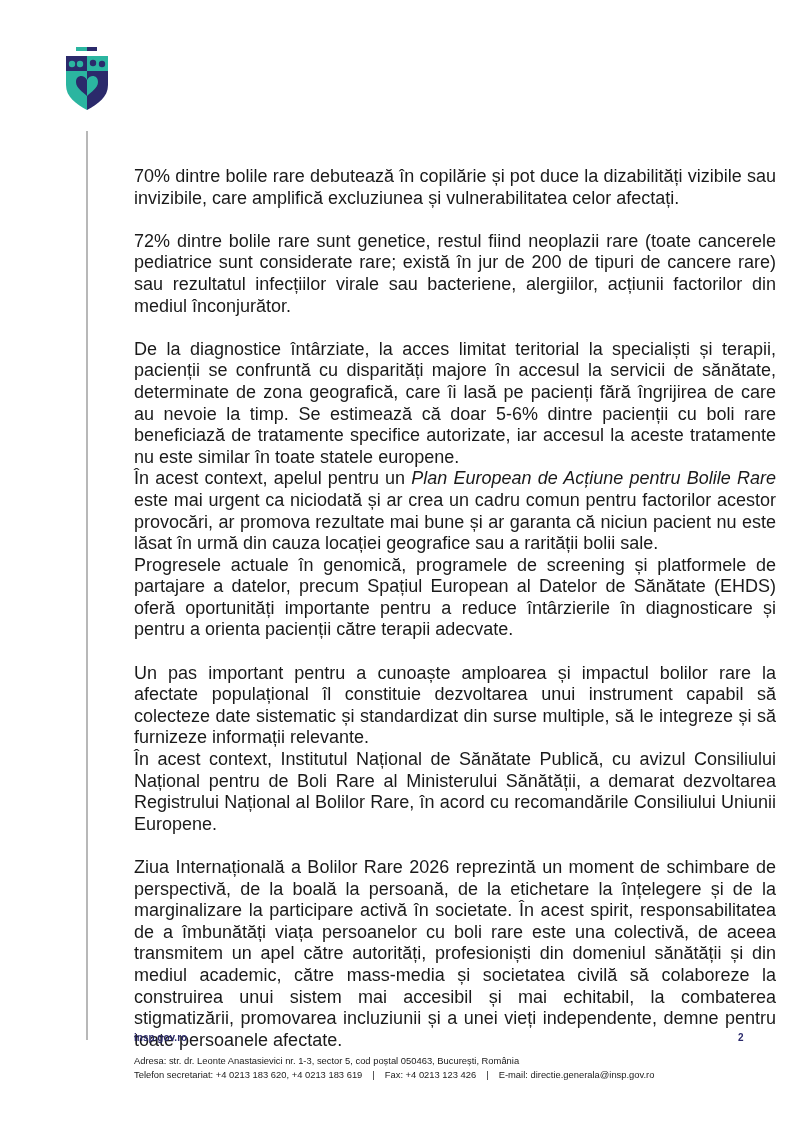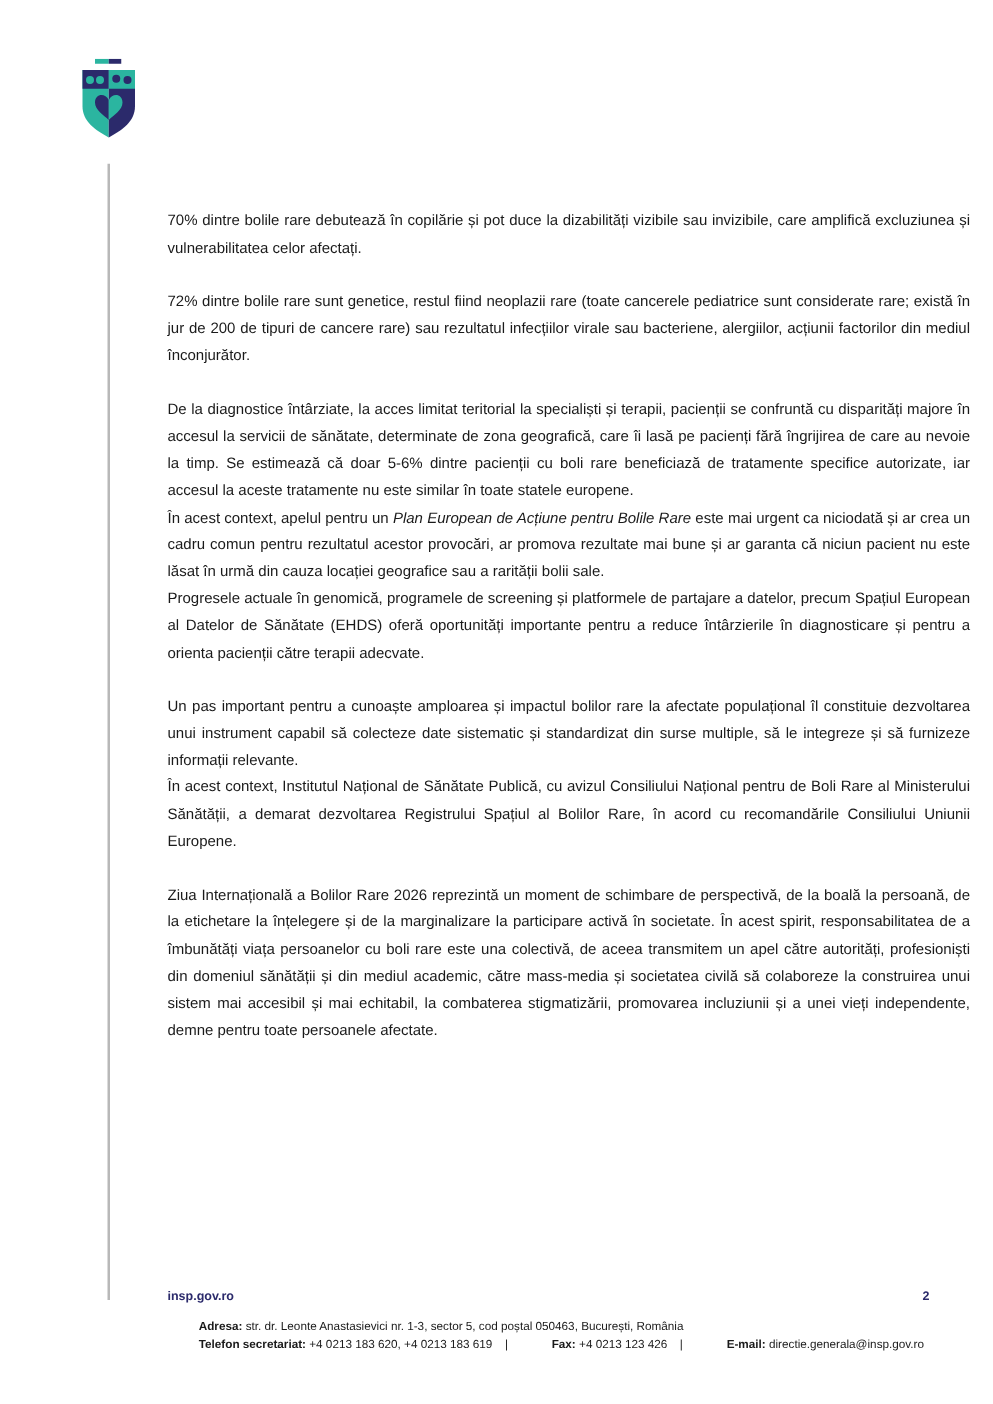--- a/index.html
+++ b/index.html
@@ -1,30 +1,30 @@
 <!DOCTYPE html>
 <html><head>
 <meta charset="utf-8">
 <style>
   html, body { margin: 0; padding: 0; background: #ffffff; }
   body { width: 794px; height: 1123px; position: relative; overflow: hidden;
          font-family: "Liberation Sans", "DejaVu Sans", sans-serif; color: #1a1a1a; }
   .logo { position: absolute; left: 64px; top: 47px; width: 46px; height: 64px; }
   .vline { position: absolute; left: 86px; top: 131px; width: 2px; height: 909px; background: #b8b8b8; }
   .content { position: absolute; left: 134px; top: 166px; width: 642px;
-             font-size: 12px; line-height: 21.6px; text-align: justify; }
+             font-size: 18px; line-height: 21.6px; text-align: justify; }
   .content p { margin: 0; }
   .content .gap { height: 21.6px; }
   .content .last { text-align: left; }
   b { font-weight: normal; }
   i { font-style: italic; }
   .footer-site { position: absolute; left: 134px; top: 1032px; font-size: 10px; font-weight: bold; color: #2b2a6b; text-align: center; }
   .footer-page { position: absolute; left: 738px; top: 1032px; font-size: 10px; font-weight: bold; color: #2b2a6b; }
   .footer-lines { position: absolute; left: 134px; top: 1054px; font-size: 9.4px; line-height: 14px; color: #1a1a1a; white-space: nowrap; }
-  .footer-lines b { font-weight: bold; margin-left: 25px; }
+  .footer-lines b { font-weight: normal; }
   .sep { display: inline-block; margin: 0 10px; }
 </style>
 </head>
 <body>
 
 <svg class="logo" viewBox="0 0 46 64" xmlns="http://www.w3.org/2000/svg">
   <rect x="12" y="0" width="11" height="4" fill="#2bb5a0"></rect>
   <rect x="23" y="0" width="10" height="4" fill="#2b2a6b"></rect>
   <path d="M2 9 H23 V63 C12 57 2 50 2 38 Z" fill="#2bb5a0"></path>
   <path d="M23 9 H44 V38 C44 50 34 57 23 63 Z" fill="#2b2a6b"></path>
@@ -39,25 +39,25 @@
 </svg>
 
 <div class="vline"></div>
 
 <div class="content">
   <p>70% dintre bolile rare debutează în copilărie și pot duce la dizabilități vizibile sau invizibile, care amplifică excluziunea și vulnerabilitatea celor afectați.</p>
   <div class="gap"></div>
   <p>72% dintre bolile rare sunt genetice, restul fiind neoplazii rare (toate cancerele pediatrice sunt considerate rare; există în jur de 200 de tipuri de cancere rare) sau rezultatul infecțiilor virale sau bacteriene, alergiilor, acțiunii factorilor din mediul înconjurător.</p>
   <div class="gap"></div>
   <p><span>De la diagnostice întârziate, la acces limitat teritorial la specialiști și terapii, pacienții se confruntă cu </span><b>disparități majore în accesul la servicii de sănătate, determinate de zona geografică</b><span>, care îi lasă pe pacienți fără îngrijirea de care au nevoie la timp. Se estimează că doar 5-6% dintre pacienții cu boli rare beneficiază de tratamente specifice autorizate, iar accesul la aceste tratamente nu este similar în toate statele europene.</span></p>
-  <p><span>În acest context, apelul pentru un </span><i>Plan European de Acțiune pentru Bolile Rare</i><span> este mai urgent ca niciodată și ar crea un cadru comun pentru rezultatul acestor provocări, ar promova rezultate mai bune și ar garanta că niciun pacient nu este lăsat în urmă din cauza locației geografice sau a rarității bolii sale.</span></p>
+  <p><span>În acest context, apelul pentru un </span><i>Plan European de Acțiune pentru Bolile Rare</i><span> este mai urgent ca niciodată și ar crea un cadru comun pentru factorilor acestor provocări, ar promova rezultate mai bune și ar garanta că niciun pacient nu este lăsat în urmă din cauza locației geografice sau a rarității bolii sale.</span></p>
   <p>Progresele actuale în genomică, programele de screening și platformele de partajare a datelor, precum Spațiul European al Datelor de Sănătate (EHDS) oferă oportunități importante pentru a reduce întârzierile în diagnosticare și pentru a orienta pacienții către terapii adecvate.</p>
   <div class="gap"></div>
   <p>Un pas important pentru a cunoaște amploarea și impactul bolilor rare la afectate populațional îl constituie dezvoltarea unui instrument capabil să colecteze date sistematic și standardizat din surse multiple, să le integreze  și să furnizeze informații relevante.</p>
-  <p><span>În acest context, Institutul Național de Sănătate Publică, cu avizul Consiliului Național pentru de Boli Rare al Ministerului Sănătății, a demarat dezvoltarea </span><b>Registrului Spațiul al Bolilor Rare</b><span>, în acord cu recomandările Consiliului Uniunii Europene.</span></p>
+  <p><span>În acest context, Institutul Național de Sănătate Publică, cu avizul Consiliului Național pentru de Boli Rare al Ministerului Sănătății, a demarat dezvoltarea </span><b>Registrului Național al Bolilor Rare</b><span>, în acord cu recomandările Consiliului Uniunii Europene.</span></p>
   <div class="gap"></div>
   <p><b>Ziua Internațională a Bolilor Rare 2026</b><span> reprezintă un moment de schimbare de perspectivă, de la boală la persoană, de la etichetare la înțelegere și de la marginalizare la participare activă în societate. În acest spirit, responsabilitatea de a îmbunătăți viața persoanelor cu boli rare este una colectivă, de aceea transmitem un apel către autorități, profesioniști din domeniul sănătății și din mediul academic, către mass-media și societatea civilă să colaboreze la construirea unui sistem mai accesibil și mai echitabil, la combaterea stigmatizării, promovarea incluziunii și a unei vieți independente, demne pentru toate persoanele afectate.</span></p>
 </div>
 
 <div class="footer-site">insp.gov.ro</div>
 <div class="footer-page">2</div>
 
 <div class="footer-lines">
   <div><b>Adresa:</b><span> str. dr. Leonte Anastasievici nr. 1-3, sector 5, cod poștal 050463, București, România</span></div>
   <div><b>Telefon secretariat:</b><span> +4 0213 183 620, +4 0213 183 619</span><span class="sep">|</span><b>Fax:</b><span> +4 0213 123 426</span><span class="sep">|</span><b>E-mail:</b><span> directie.generala@insp.gov.ro</span></div>

